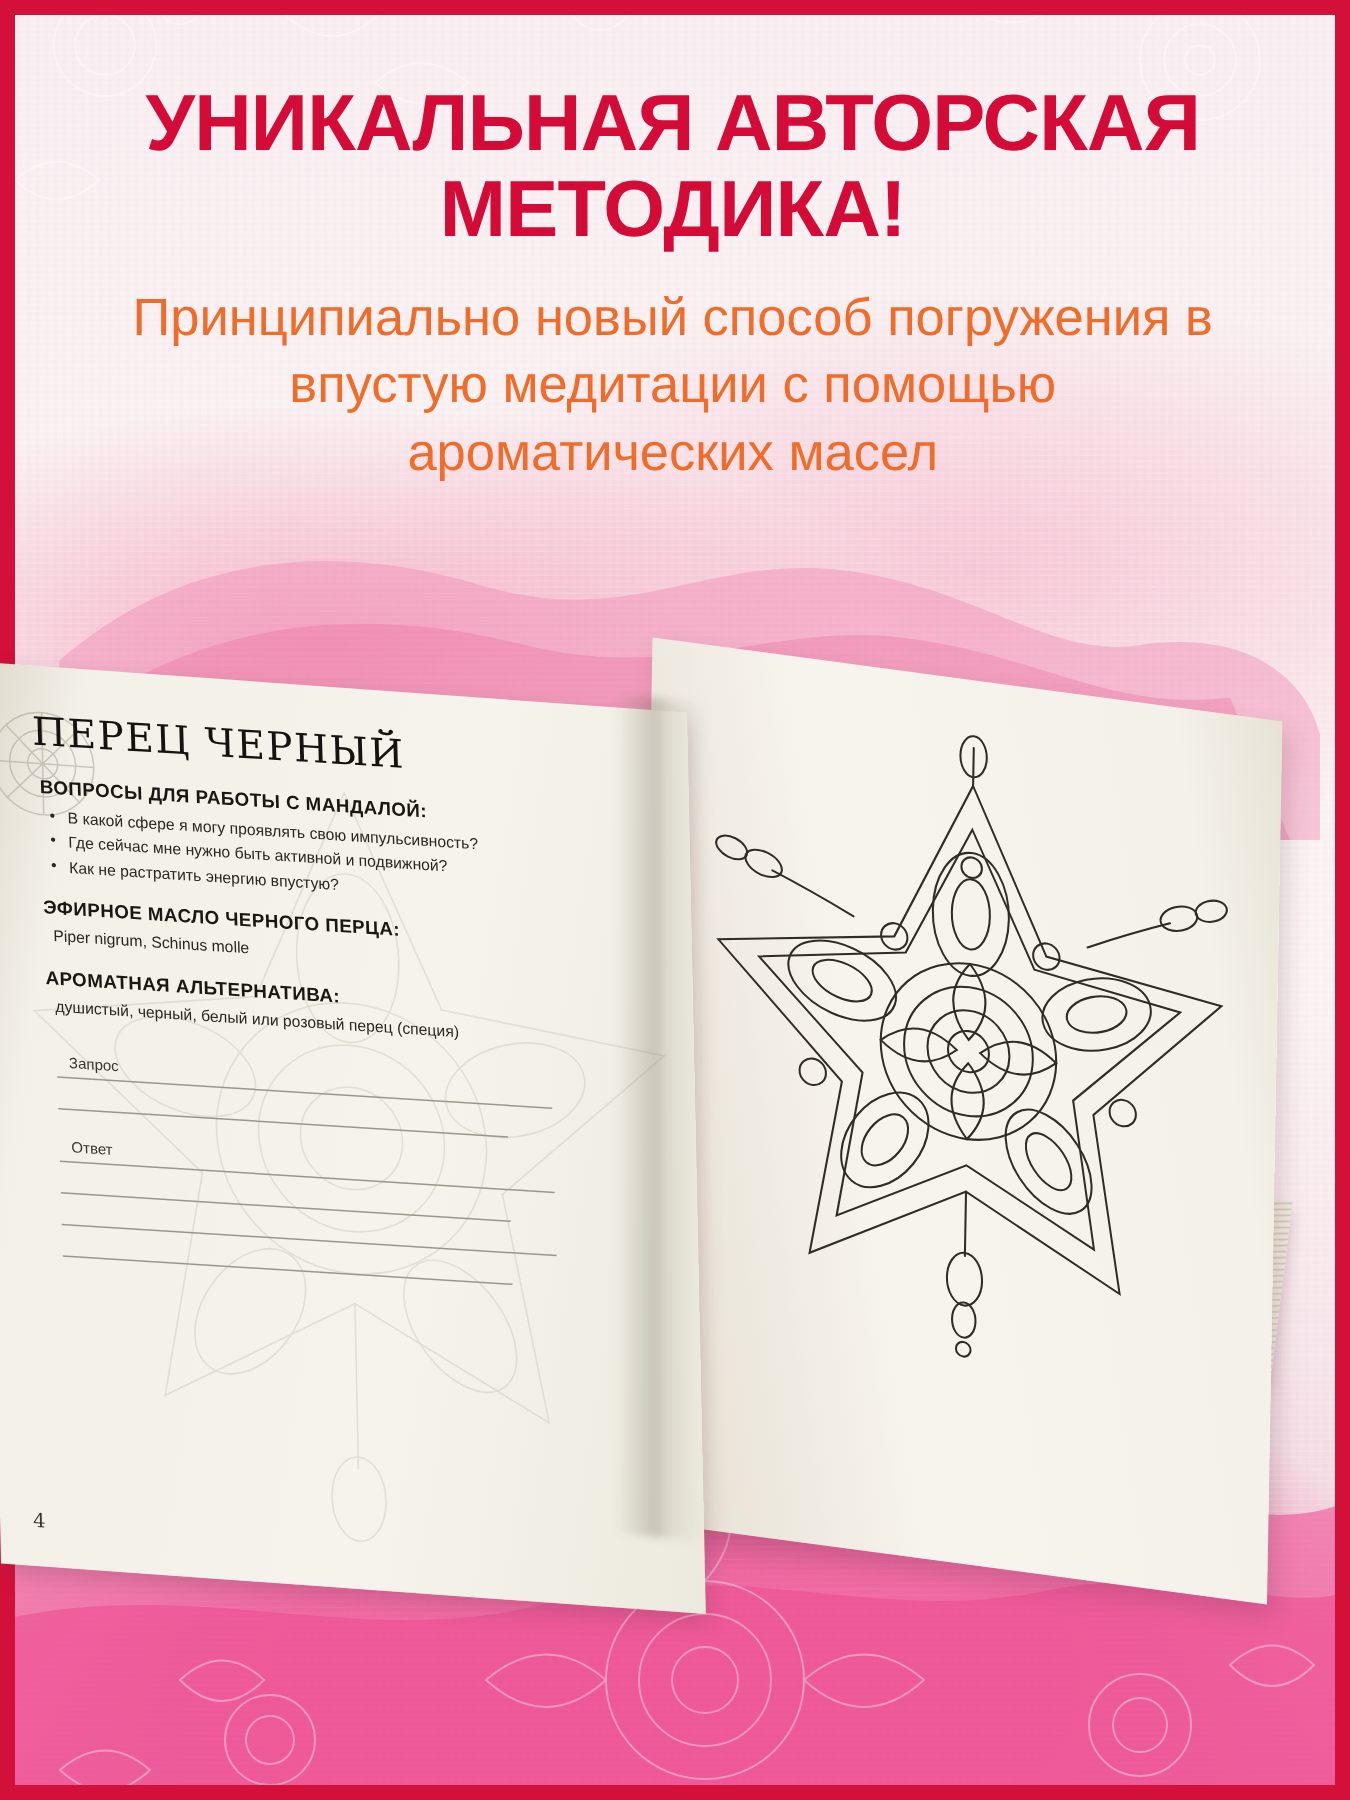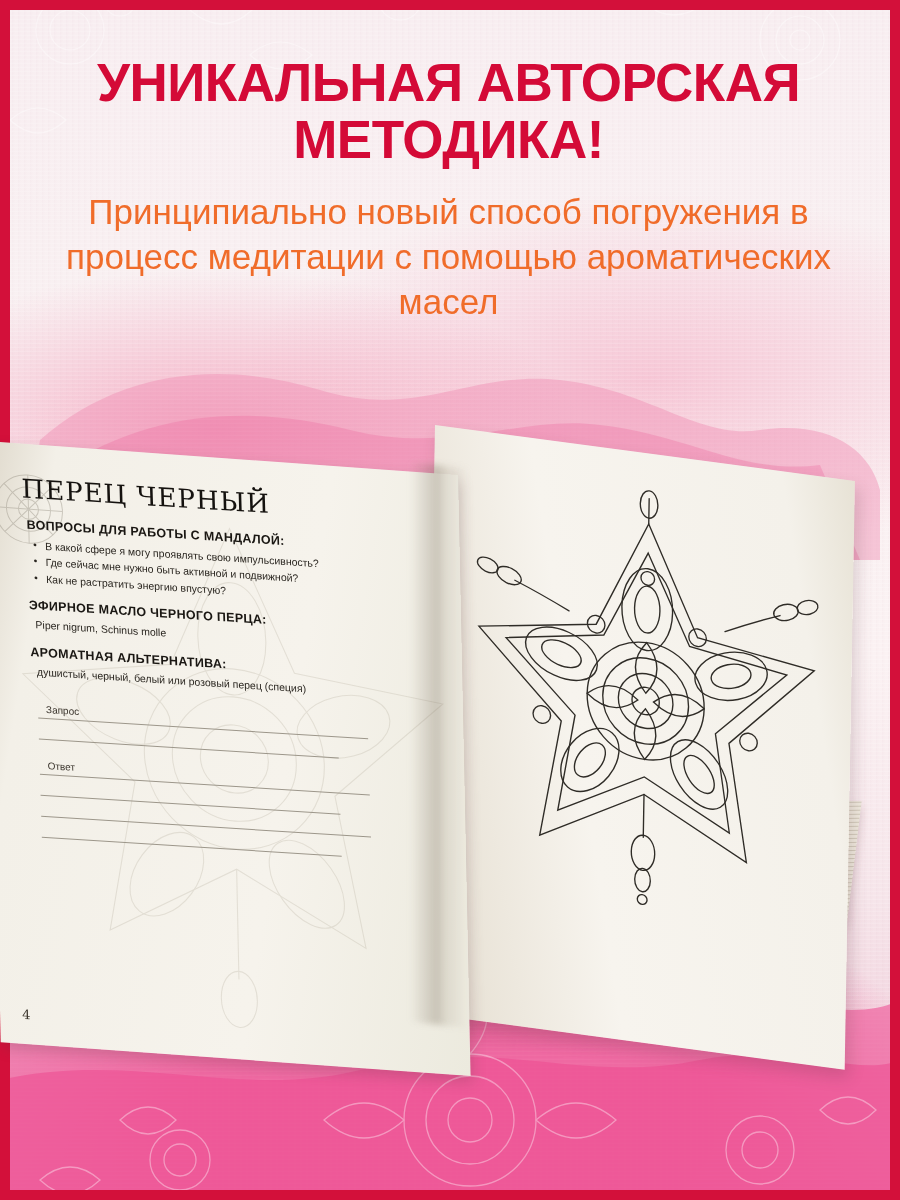--- a/index.html
+++ b/index.html
@@ -311,21 +311,21 @@
       <path d="M120,150 q28,-26 56,0 q-28,28 -56,0 Z"></path>
       <circle cx="760" cy="180" r="34"></circle>
         <circle cx="760" cy="180" r="18"></circle>
       <path d="M820,140 q28,-26 56,0 q-28,28 -56,0 Z"></path>
       <path d="M40,210 q30,-26 60,0 q-30,28 -60,0 Z"></path>
     </g>
   </svg>
 
   <div class="headline-wrap">
     <h1 class="headline">УНИКАЛЬНАЯ АВТОРСКАЯ МЕТОДИКА!</h1>
-    <p class="subhead">Принципиально новый способ погружения в процесс медитации с помощью ароматических масел</p>
+    <p class="subhead">Принципиально новый способ погружения в впустую медитации с помощью ароматических масел</p>
   </div>
 
   <div class="book-stage">
     <div class="book-shadow"></div>
 
     <div class="book">
 
       <div class="page-stack-right"></div>
       <div class="page-stack-left"></div>
       <div class="cover-edge"></div>

